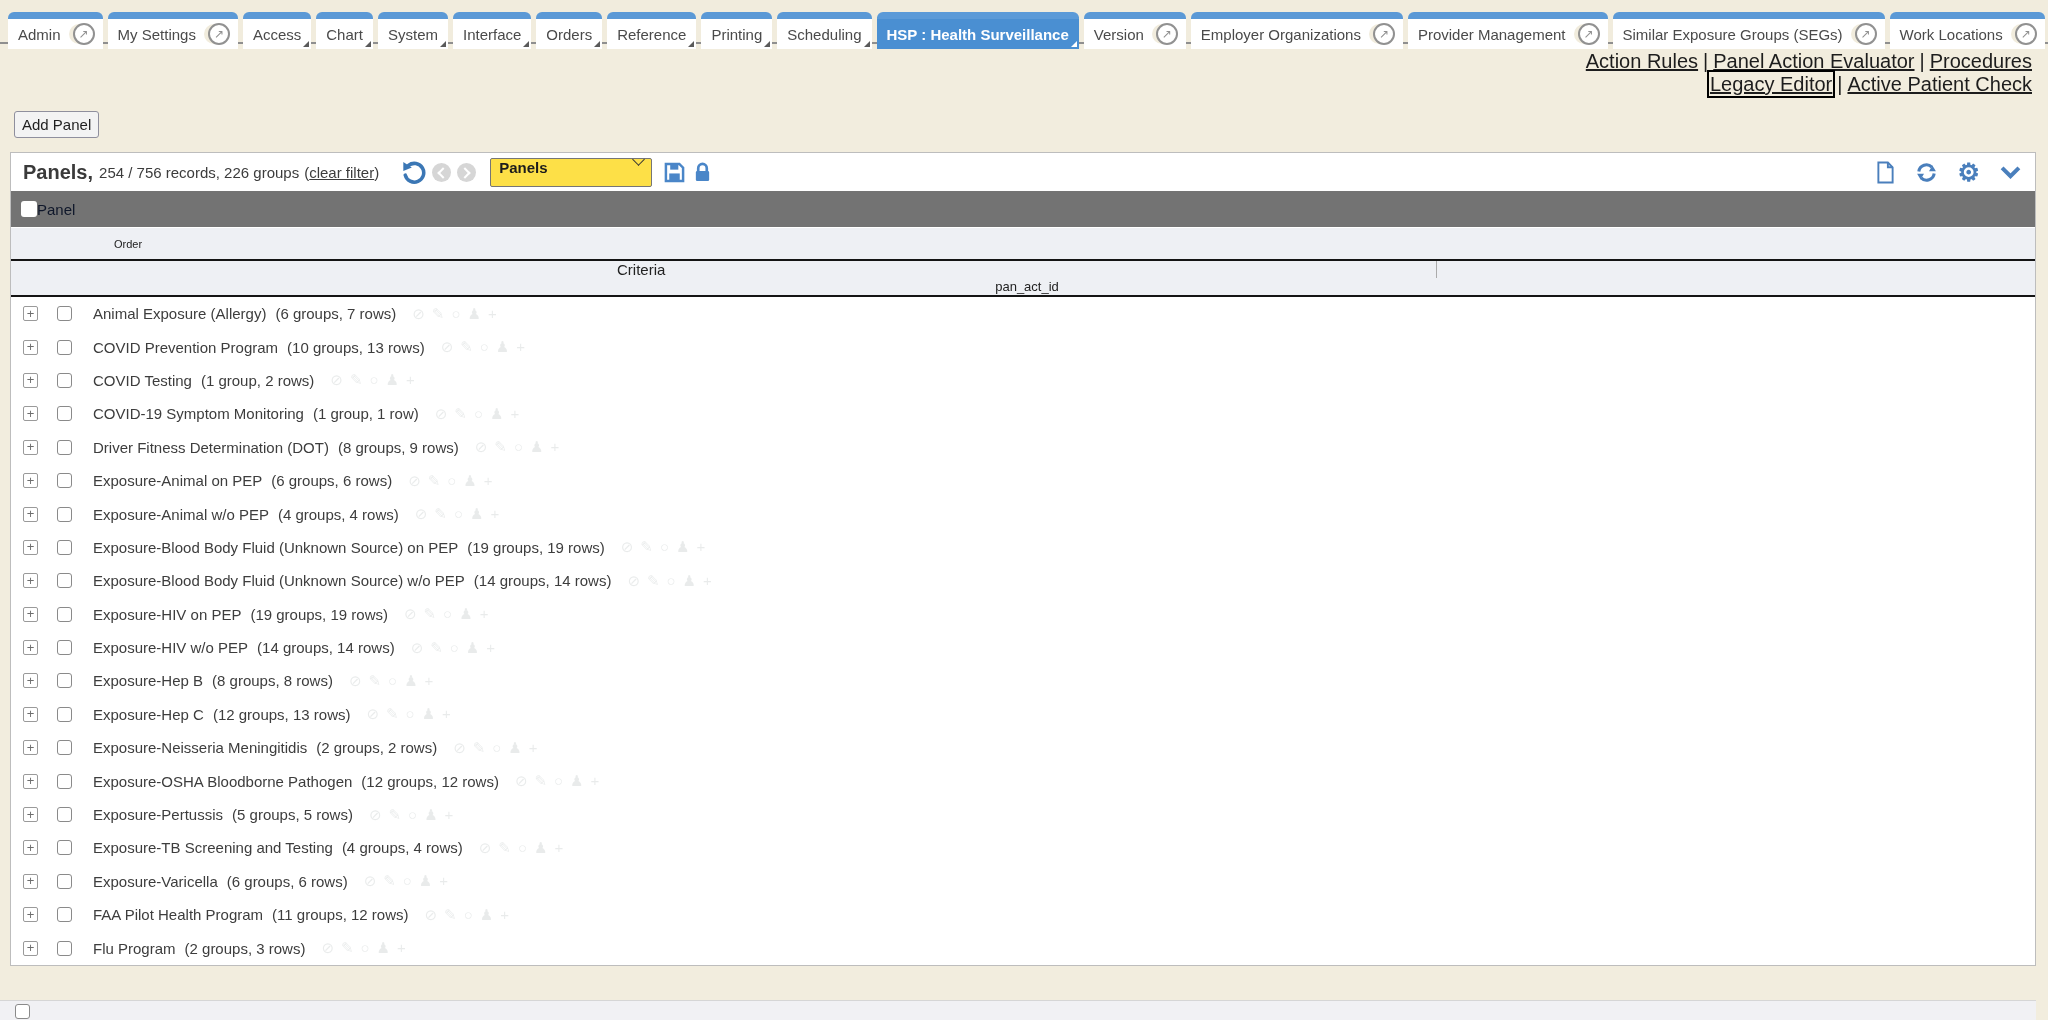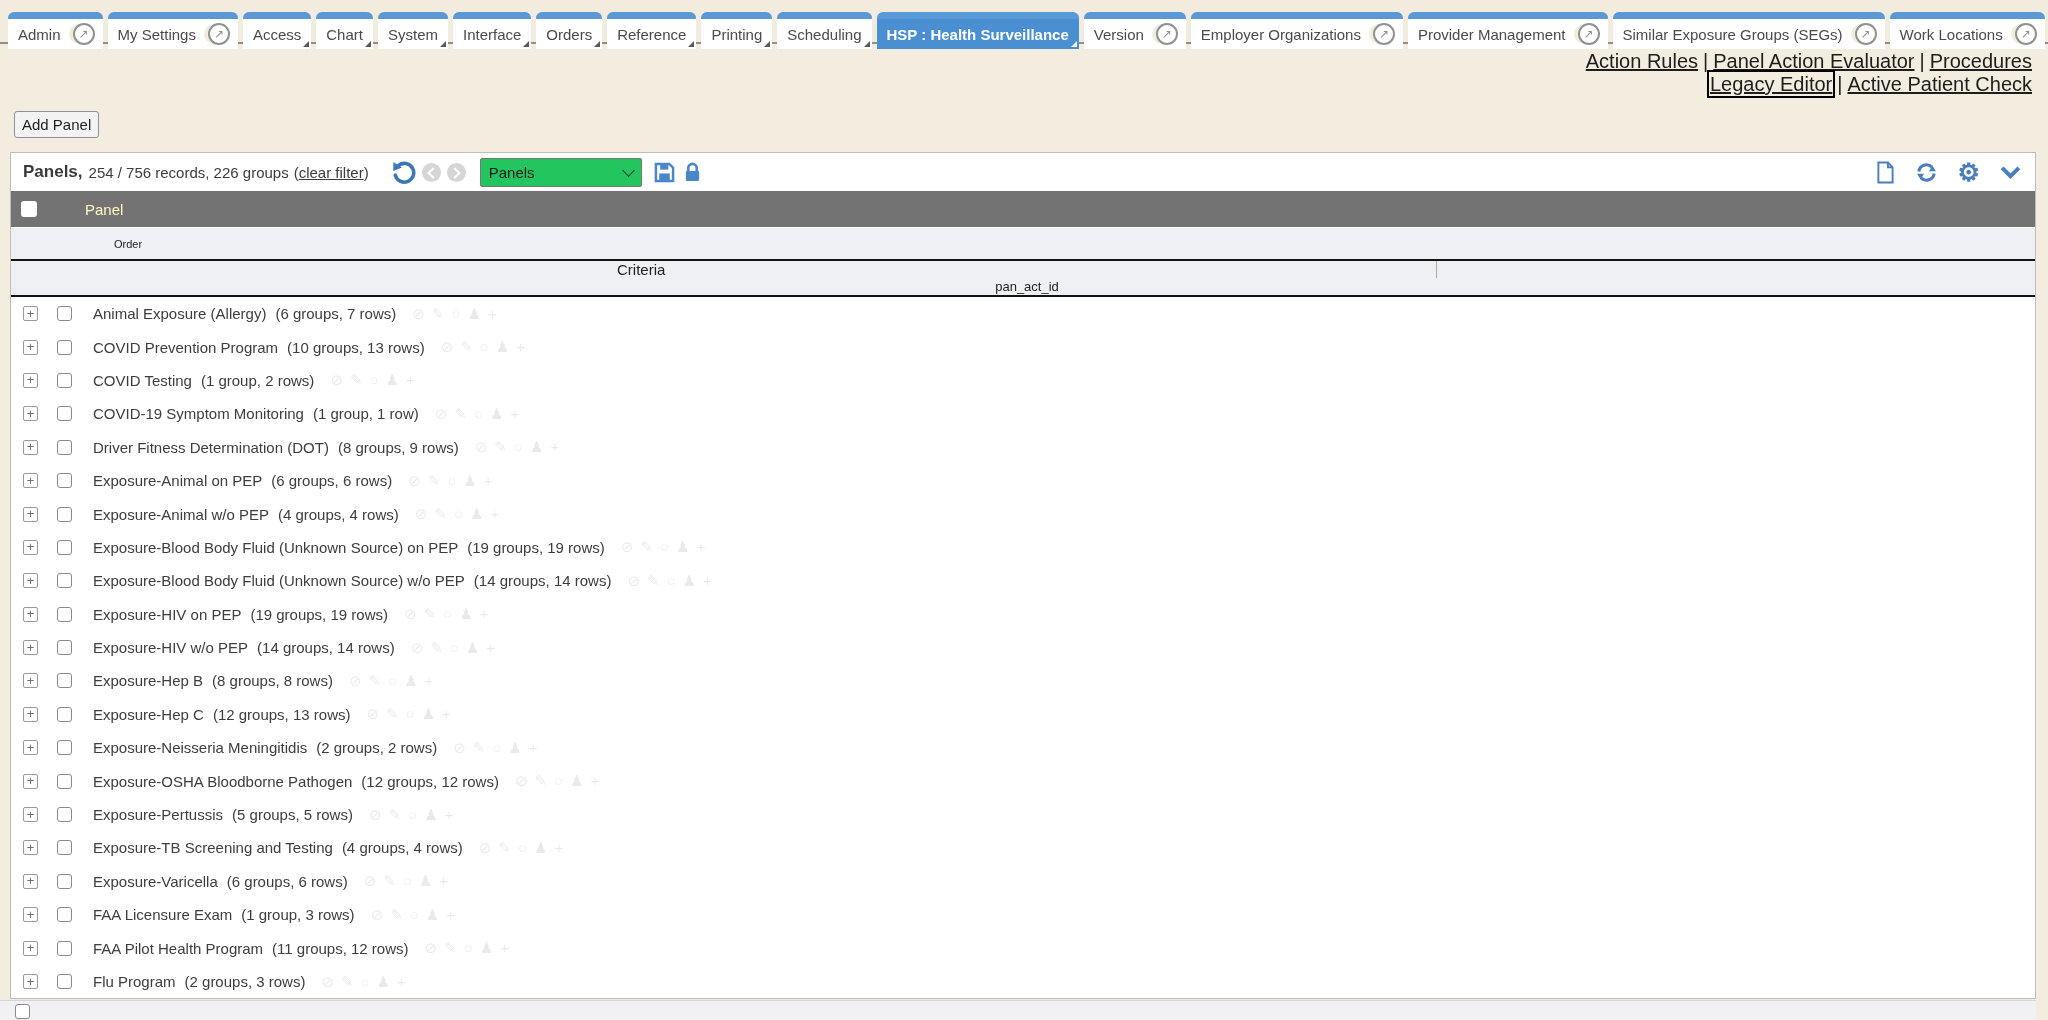--- a/index.html
+++ b/index.html
@@ -49,55 +49,55 @@
     position:absolute; top:111px; left:14px;
     font-family:"Liberation Sans",sans-serif; font-size:15px; color:#1f1f1f;
     background:#f3f3f3; border:1px solid #8f8f9d; border-radius:3px;
     padding:4px 7px; cursor:pointer;
   }
 
   
   .grid { position:absolute; left:10px; top:152px; width:2026px; background:#fff; border:1px solid #bdbdbd; }
 
   .gtoolbar { height:38px; display:flex; align-items:center; padding:0 14px 0 12px; font-size:15px; }
-  .gtitle { font-weight:bold; font-size:17px; color:#3a3a3a; margin-right:6px; }
+  .gtitle { font-weight:bold; font-size:20px; color:#3a3a3a; margin-right:6px; }
   .gsummary { color:#3c3c3c; }
   .clear-filter-wrap { margin-left:5px; color:#3c3c3c; }
   .clear-filter-wrap::before { content:"("; } .clear-filter-wrap::after { content:")"; }
   .clear-filter-wrap a { color:#3c3c3c; text-decoration:underline; cursor:pointer; }
   .icon { display:inline-flex; align-items:center; justify-content:center; cursor:pointer; }
   .undo-ic { margin-left:22px; }
   .circ {
     width:19px; height:19px; border-radius:50%; background:#d6d6d6;
     margin-left:6px; position:relative; cursor:default;
   }
   .circ::before {
     content:""; position:absolute; top:6px; width:6px; height:6px;
     border-left:2.5px solid #fff; border-bottom:2.5px solid #fff;
   }
   .circ.prev::before { left:7px; transform:rotate(45deg); }
   .circ.next::before { left:4px; transform:rotate(-135deg); }
   .gselect {
-    margin-left:14px; width:162px; height:29px; background:#22c55e;
+    margin-left:14px; width:162px; height:29px; background:#fde047;
     border:1px solid #767676; border-radius:2px;
-    display:flex; align-items:center; padding:0 8px; font-size:15px; color:#1c1c1c; cursor:pointer;
+    display:flex; align-items:flex-start; padding:0 8px; font-size:15px; color:#1c1c1c; cursor:pointer;font-weight:bold;
   }
   .gselect .sel-val { flex:1; }
   .gselect::after {
     content:""; width:8px; height:8px; margin-top:-4px;
     border-right:1.8px solid #333; border-bottom:1.8px solid #333; transform:rotate(45deg);
   }
   .save-ic { margin-left:12px; } .lock-ic { margin-left:8px; }
   .gspacer { flex:1; }
   .right-ic { margin-left:20px; }
 
   
   .hdr-dark { height:36px; background:#737373; display:flex; align-items:center; }
   .hdr-cb { margin-left:10px; width:16px; height:16px; background:#fff; border-radius:3px; cursor:pointer; }
-  .hdr-panel-label { color:#fef9c3; font-size:15px; margin-left:48px; }
+  .hdr-panel-label { color:#0f172a; font-size:15px; }
   .hdr-order { height:32px; background:#eef0f4; border-top:1px solid #fff; display:flex; align-items:center; }
   .hdr-order-label { margin-left:103px; font-size:11px; color:#222; }
   .hdr-criteria { height:38px; background:#eef0f4; border-top:2px solid #141414; border-bottom:2px solid #141414; display:flex; align-items:center;flex-direction:column; }
   .hc-spacer { width:129px; border-right:1px solid #ababab; }
   .hc-criteria { width:828px; border-right:1px solid #ababab; display:flex; align-items:center; padding-left:8px; font-size:15px; color:#222; }
   .hc-panactid { flex:1; display:flex; align-items:center; padding-left:8px; font-size:13px; color:#222; }
 
   
   .row { height:33.4px; display:flex; align-items:center; background:#fff; font-size:15px; color:#3d3d3d; }
   .expand {
@@ -380,27 +380,20 @@
       <div class="row">
         <span class="expand"></span>
         <span class="row-cb"></span>
         <span class="row-name">Exposure-Varicella</span>
         <span class="row-counts">(6 groups, 6 rows)</span>
         <span class="ghost-icons"></span>
       </div>
       <div class="row">
         <span class="expand"></span>
         <span class="row-cb"></span>
-        <span class="row-name">FAA Licensure Exam</span>
-        <span class="row-counts">(1 group, 3 rows)</span>
-        <span class="ghost-icons"></span>
-      </div>
-      <div class="row">
-        <span class="expand"></span>
-        <span class="row-cb"></span>
         <span class="row-name">FAA Pilot Health Program</span>
         <span class="row-counts">(11 groups, 12 rows)</span>
         <span class="ghost-icons"></span>
       </div>
       <div class="row">
         <span class="expand"></span>
         <span class="row-cb"></span>
         <span class="row-name">Flu Program</span>
         <span class="row-counts">(2 groups, 3 rows)</span>
         <span class="ghost-icons"></span>

